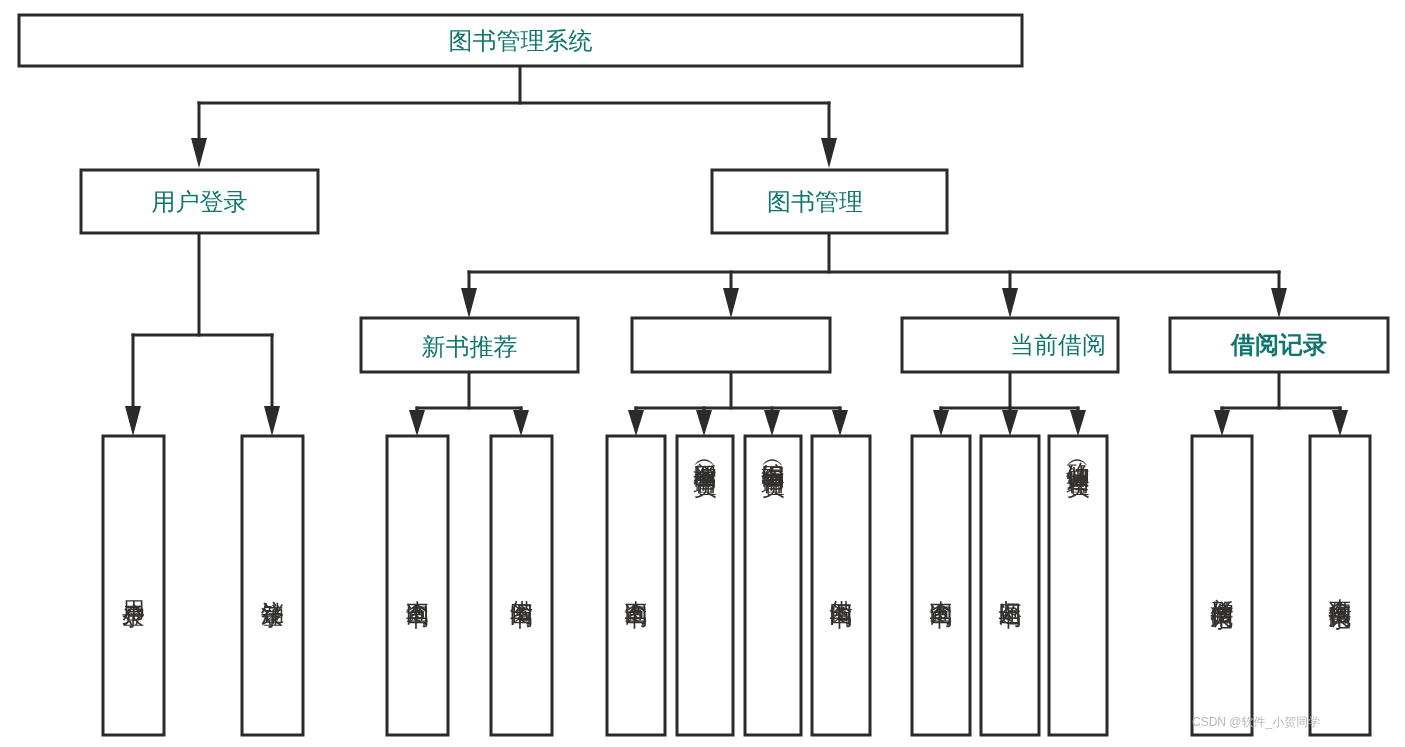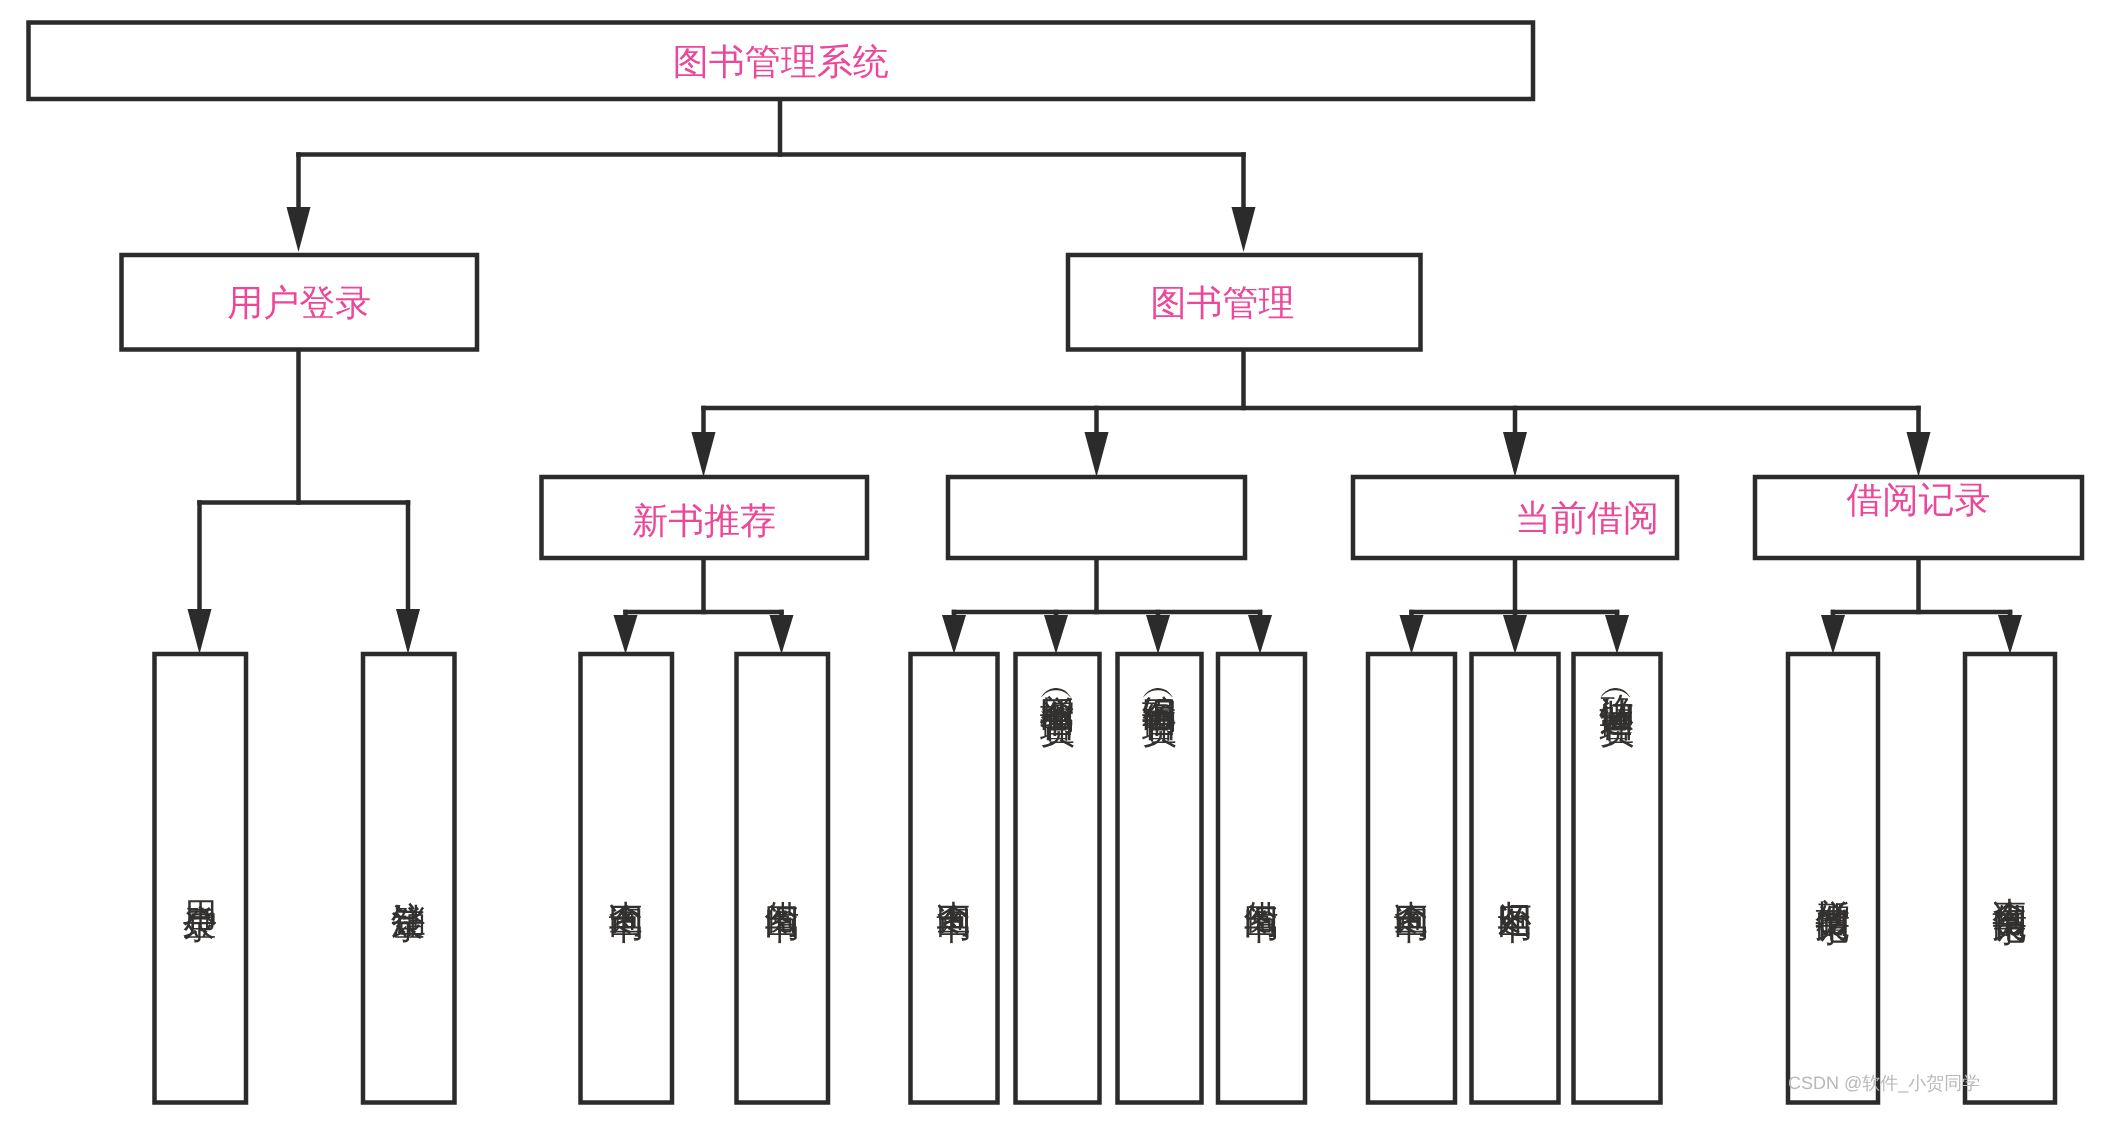--- a/index.html
+++ b/index.html
@@ -61,21 +61,21 @@
   .hlabel-holder {
     position: absolute;
     display: flex;
     align-items: center;
     justify-content: center;
     pointer-events: none;
   }
   .hlabel-text {
     font-family: "Liberation Sans", "DejaVu Sans", sans-serif;
     font-size: 24px;
-    color: #ec4899;
+    color: #0f766e;
     white-space: nowrap;
   }
   .watermark {
     position: absolute;
     left: 1192px;
     top: 714px;
     font-family: "Liberation Sans", "DejaVu Sans", sans-serif;
     font-size: 12px;
     color: #b9b9b9;
     white-space: nowrap;
@@ -201,21 +201,21 @@
   <div class="hlabel-holder" style="left:712px; top:170px; width:206px; height:63px;">
     <span class="hlabel-text">图书管理</span>
   </div>
 
   <div class="hlabel-holder" style="left:361px; top:318px; width:217px; height:58px;">
     <span class="hlabel-text">新书推荐</span>
   </div>
   <div class="hlabel-holder" style="left:902px; top:318px; width:216px; height:54px;padding-left:48px;">
     <span class="hlabel-text">当前借阅</span>
   </div>
-  <div class="hlabel-holder" style="left:1170px; top:306px; width:218px; height:54px;">
+  <div class="hlabel-holder" style="left:1170px; top:318px; width:218px; height:54px;font-weight:bold;">
     <span class="hlabel-text">借阅记录</span>
   </div>
 
   <div class="vlabel-holder" style="left:103px; top:436px; width:61px; height:299px;">
     <span class="vlabel-text">用户登录</span>
   </div>
   <div class="vlabel-holder" style="left:242px; top:436px; width:61px; height:299px;">
     <span class="vlabel-text">注销登录</span>
   </div>
 

